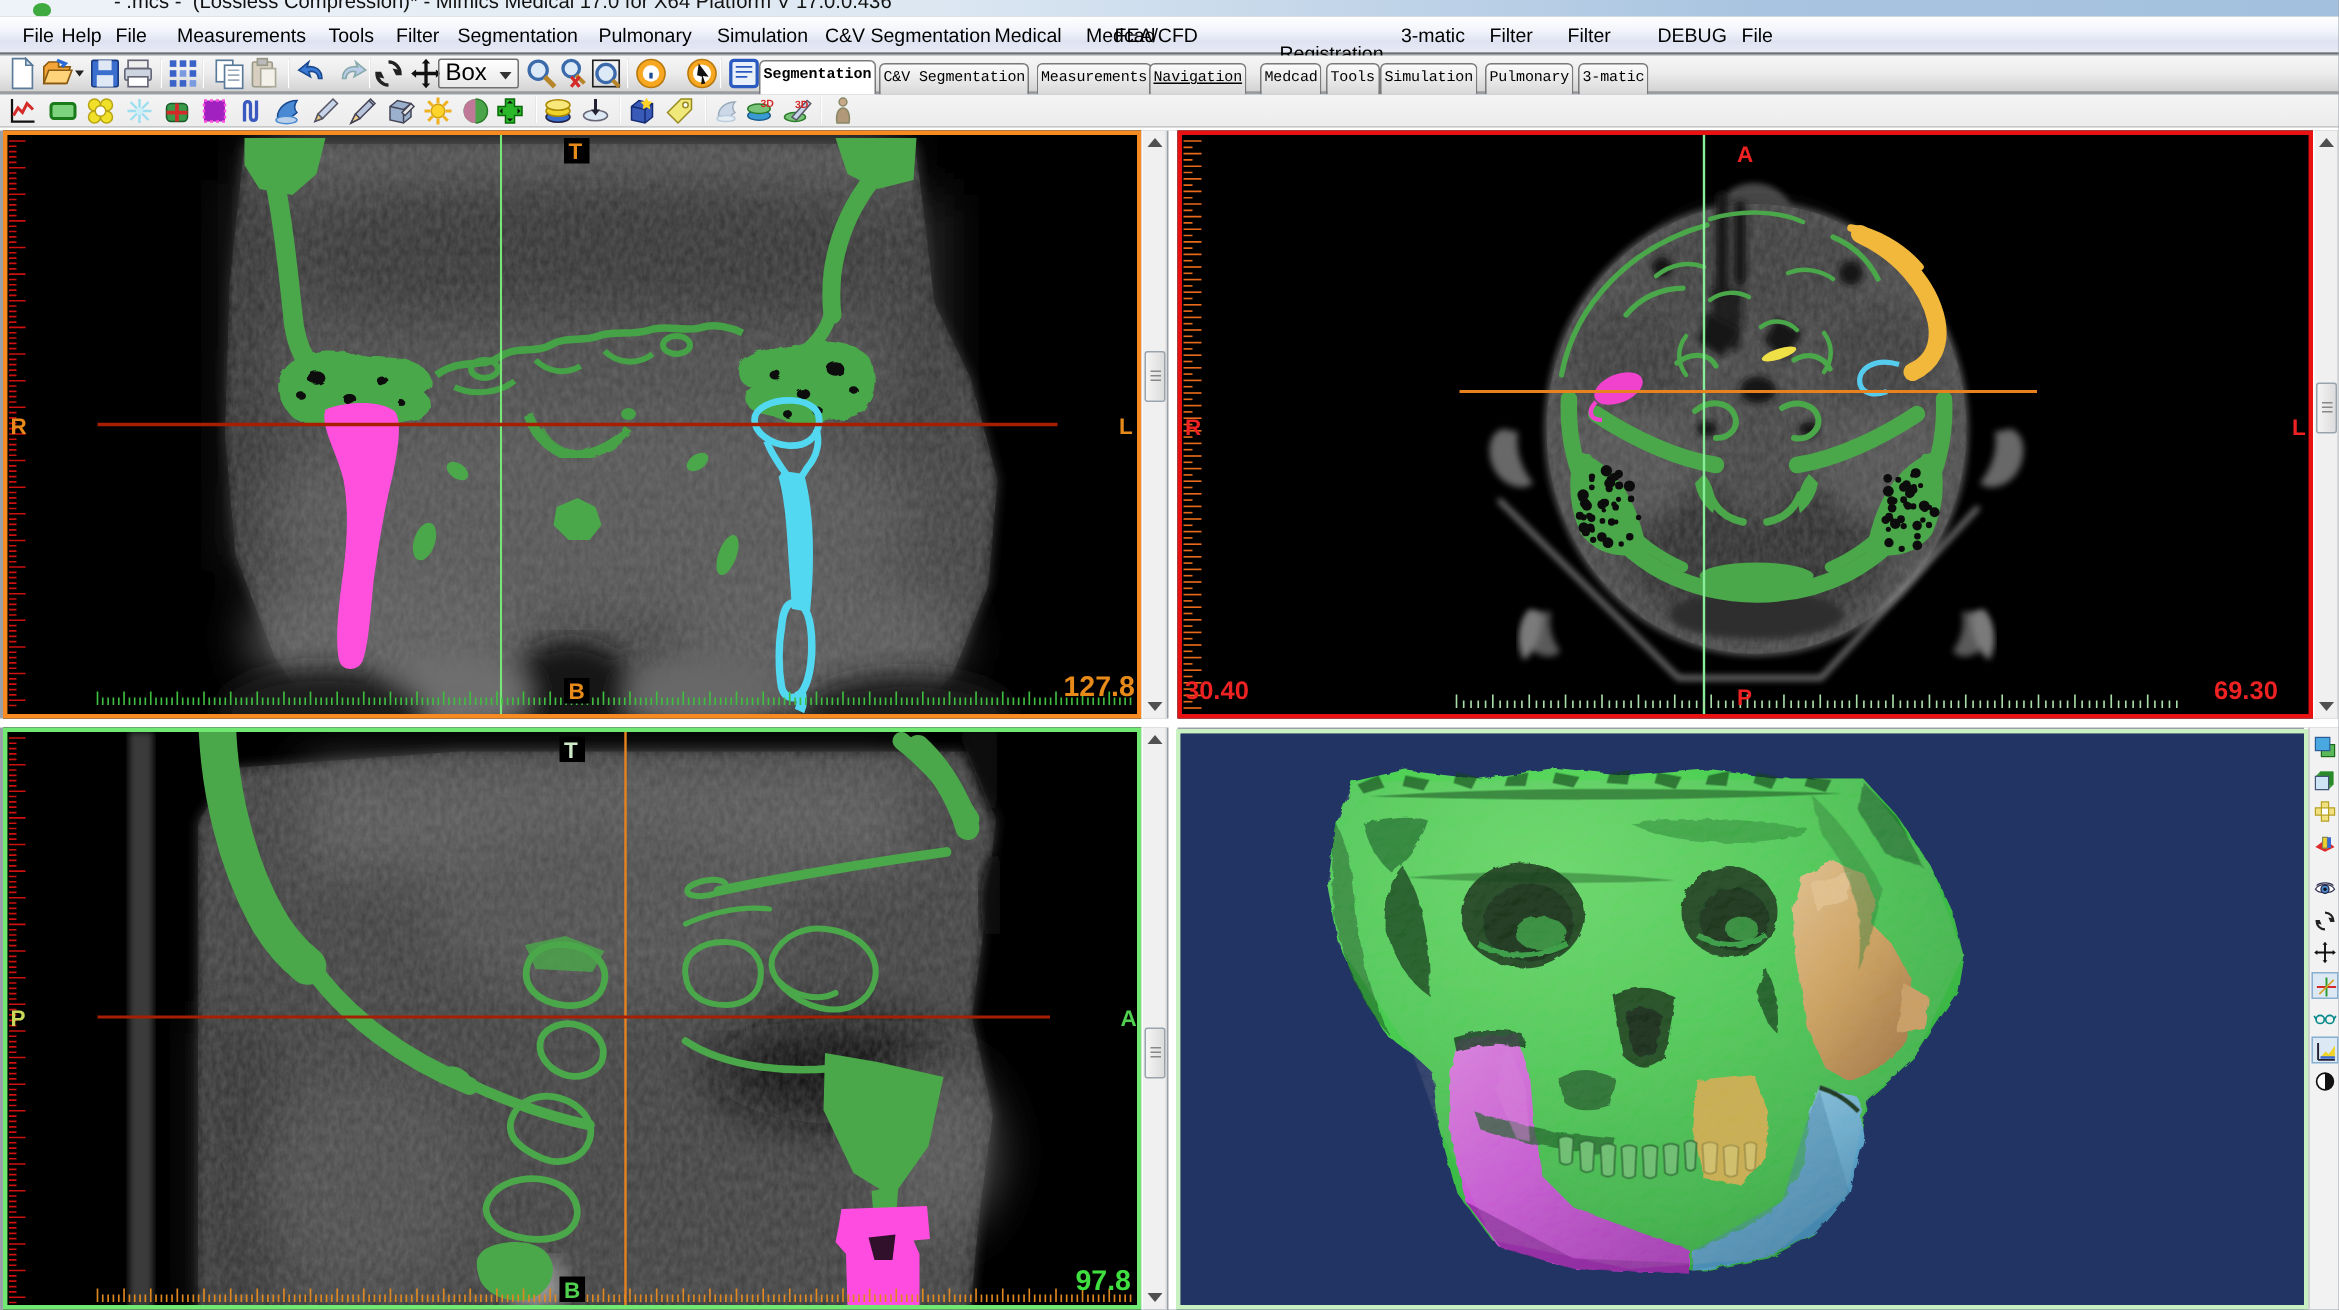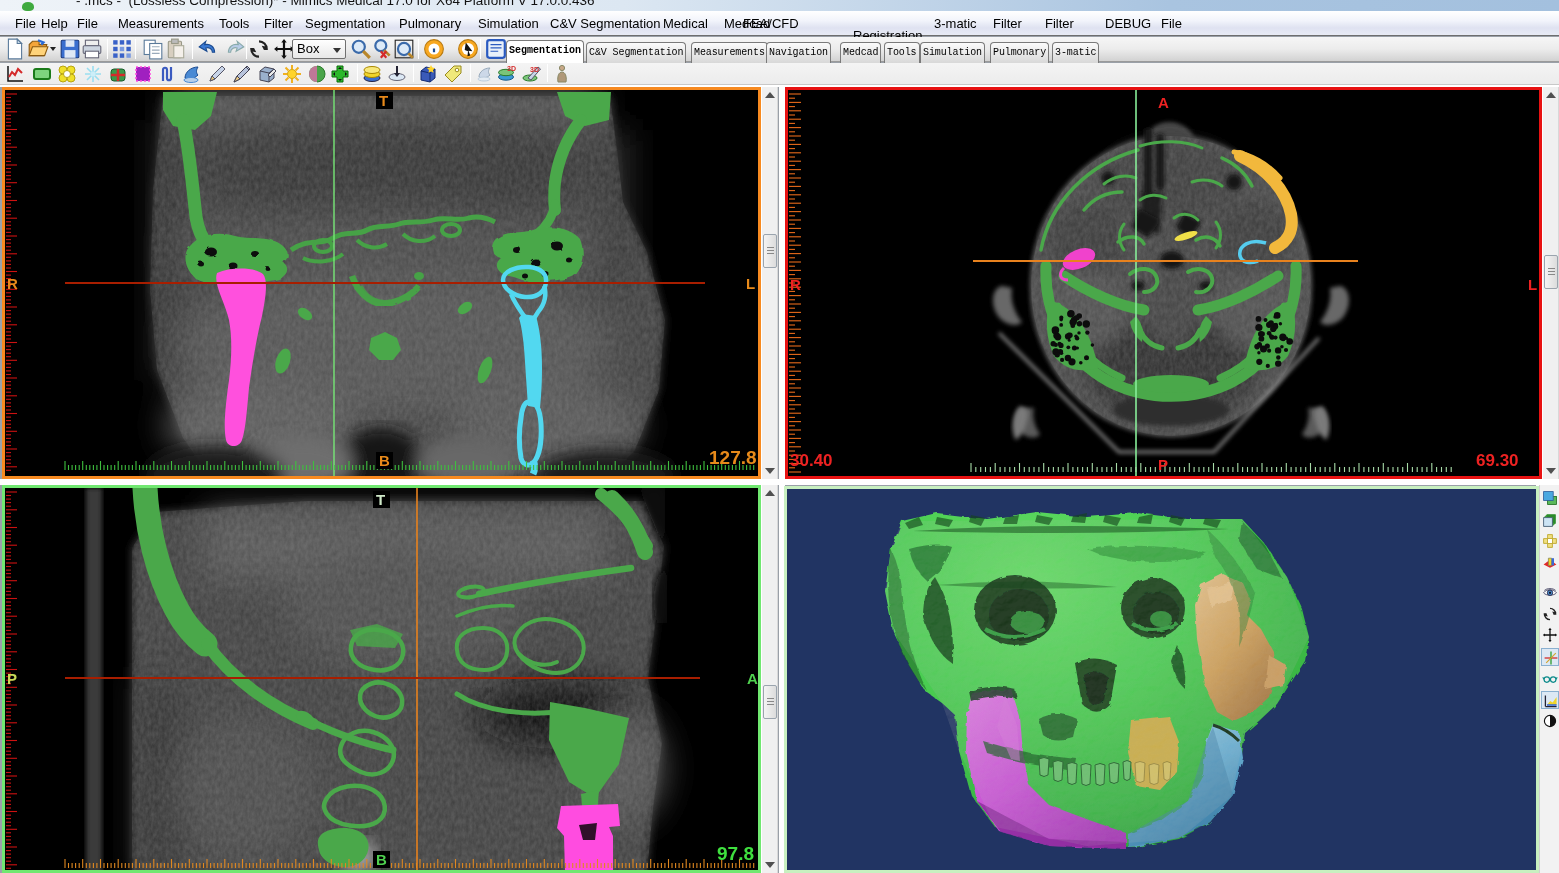--- a/index.html
+++ b/index.html
@@ -5,21 +5,21 @@
 #titlebar{position:absolute;left:0;top:0;width:1559px;height:11px;background:linear-gradient(to right,#eef3f8 0%,#dce7f2 40%,#a9c4e0 75%,#a3c0de 100%);overflow:hidden}
 #titletext{position:absolute;left:76px;top:-7px;font-size:13.5px;color:#111}
 #menubar{position:absolute;left:0;top:11px;width:1559px;height:25px;background:linear-gradient(to bottom,#ffffff 0%,#f2f4fb 40%,#dfe2f1 70%,#e8ebf5 100%);border-bottom:1px solid #6e6e6e}
 .mi{position:absolute;top:5px;font-size:13px;color:#000}
 .ti{position:absolute}
 .ti svg{display:block}
 #tb1{position:absolute;left:0;top:37px;width:1559px;height:25px;background:linear-gradient(to bottom,#f6f6f6 0%,#ececec 50%,#d2d2d2 100%);border-bottom:1px solid #9a9a9a}
 #tb2{position:absolute;left:0;top:63px;width:1559px;height:22px;background:linear-gradient(to bottom,#f4f4f4 0%,#ececec 100%);border-bottom:1px solid #c8c8c8}
 .sep{position:absolute;top:2px;width:1px;height:20px;background:#aaa;border-right:1px solid #fff}
 .sep2{position:absolute;top:1px;width:1px;height:18px;background:#aaa;border-right:1px solid #fff}
-#combo{position:absolute;left:292px;top:2px;width:54px;height:20px;background:linear-gradient(to bottom,#fff,#e8e8e8);border:1px solid #707070;border-radius:2px;font-size:13px;padding-left:4px;line-height:18px}
+#combo{position:absolute;left:292px;top:2px;width:54px;height:20px;background:linear-gradient(to bottom,#fff,#e8e8e8);border:1px solid #707070;border-radius:2px;font-size:16px;padding-left:4px;line-height:18px}
 #combo:after{content:"";position:absolute;right:4px;top:8px;border-left:4px solid transparent;border-right:4px solid transparent;border-top:5px solid #333}
 .tab{position:absolute;top:5px;height:21px;background:linear-gradient(to bottom,#fbfbfb,#d8d8d8);border:1px solid #7a7a7a;border-bottom:none;border-radius:4px 4px 0 0;font-family:"Liberation Mono",monospace;font-size:10px;line-height:19px;padding:0 2px;color:#000;white-space:nowrap;letter-spacing:-0.1px}
 .tab.active{background:#ffffff;top:3px;height:23px;font-weight:bold;letter-spacing:0px}
 
 #vpTL{position:absolute;left:2px;top:87px;width:759px;height:392px;border:3px solid #f78a20;background:#000;overflow:hidden}
 #vpTR{position:absolute;left:785px;top:87px;width:757px;height:392px;border:3px solid #e81212;background:#000;overflow:hidden}
 #vpBL{position:absolute;left:2px;top:485px;width:759px;height:388px;border:3px solid #71e871;background:#000;overflow:hidden}
 #vp3D{position:absolute;left:784px;top:486px;width:755px;height:387px;border:3px solid #c8f0c0;background:#213463;overflow:hidden}
 
 .sbar{position:absolute;width:17px;background:#f0f0f0;border-left:1px solid #fff;border-right:1px solid #d8d8d8}
@@ -184,21 +184,21 @@
     <div class="sep" style="left: 135px;"></div>
     <div class="sep" style="left: 192px;"></div>
     <div class="sep" style="left: 246px;"></div>
     <div class="sep" style="left: 418px;"></div>
     <div class="sep" style="left: 480px;"></div>
     <div style="position: absolute; left: 50px; top: 10px; border-left: 3.5px solid transparent; border-right: 3.5px solid transparent; border-top: 4.5px solid rgb(34, 34, 34);"></div>
     <div id="combo">Box</div>
     <span class="tab active" style="left: 506px;">Segmentation</span>
     <span class="tab" style="left: 586px;">C&amp;V Segmentation</span>
     <span class="tab" style="left: 691px;">Measurements</span>
-    <span class="tab" style="left: 766px;">Navigation</span>
+    <span class="tab" style="left: 766px; text-decoration: underline;">Navigation</span>
     <span class="tab" style="left: 840px;">Medcad</span>
     <span class="tab" style="left: 884px;">Tools</span>
     <span class="tab" style="left: 920px;">Simulation</span>
     <span class="tab" style="left: 990px;">Pulmonary</span>
     <span class="tab" style="left: 1052px;">3-matic</span>
   </div>
 <div id="tb2">
     <div class="ti" style="left: 5px; top: 1px;">
       <svg width="20" height="20" viewBox="0 0 20 20">
         <path d="M3 2v15h15" stroke="#111" fill="none" stroke-width="1.5"></path>

